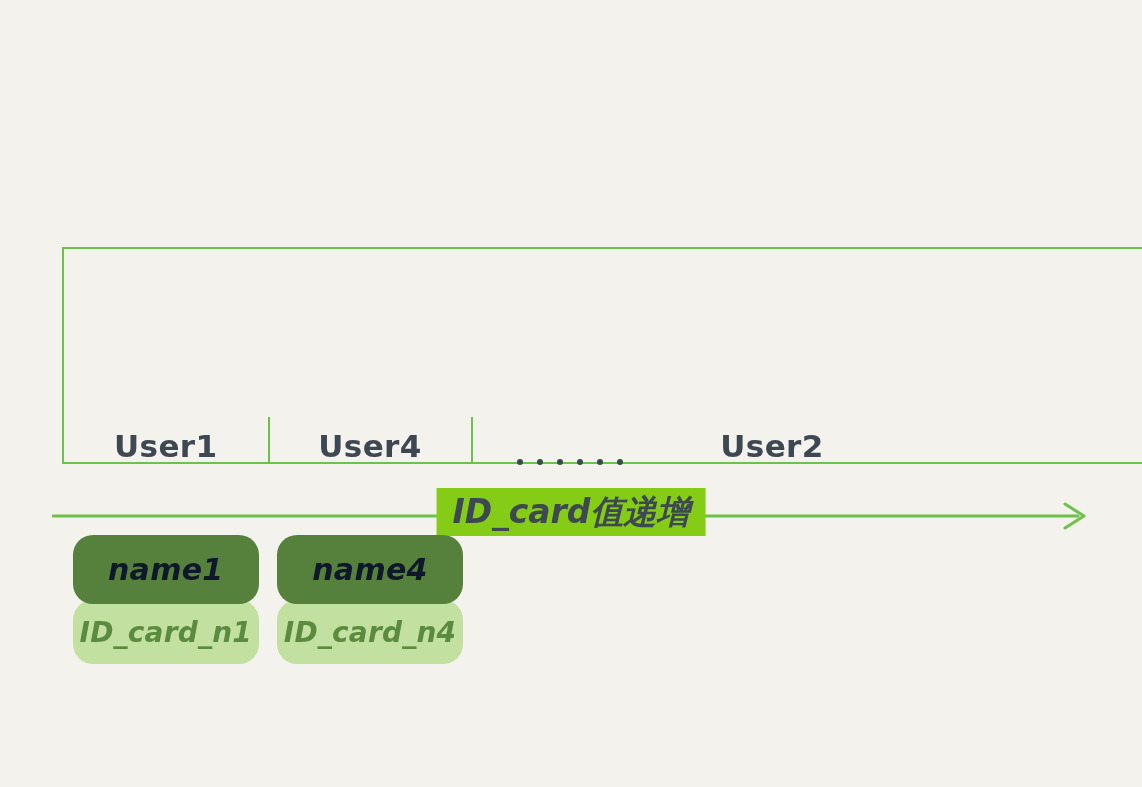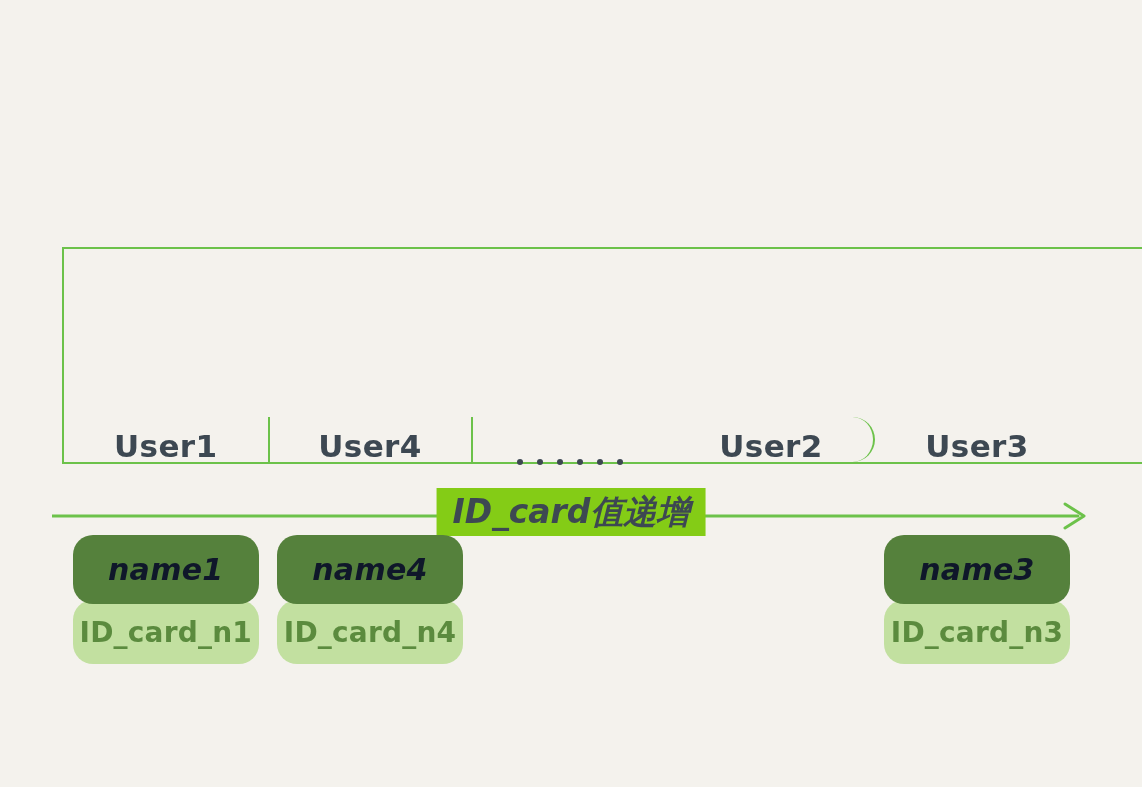--- a/index.html
+++ b/index.html
@@ -99,20 +99,21 @@
     width: 186px;
     height: 64px;
     border-radius: 20px;
     background: #C2E0A0;
     color: #5B8B3E;
     font-size: 28px;
     letter-spacing: 0.2px;
     margin-top: -4px;
     position: relative;
     z-index: 1;
+    font-style: italic;
   }
 
   .pill-name span { font-style: italic; }
 
   
   .ellipsis-wrap {
     position: absolute;
     top: 0;
     left: 0;
     right: 0;
@@ -206,31 +207,20 @@
         </div>
       </div>
     </div>
 
     <div class="table-cell cell-w-205">
       <div class="cell-title">User2</div>
       <div class="pill-stack">
       </div>
     </div>
 
-    <div class="table-cell cell-w-205b">
-      <div class="cell-title">User3</div>
-      <div class="pill-stack">
-        <div class="pill pill-name">
-          <span>name3</span>
-        </div>
-        <div class="pill pill-id">
-          <span>ID_card_n3</span>
-        </div>
-      </div>
-    </div>
 
   </div>
 
   <div id="axis-arrow">
     <svg width="1038" height="60" viewBox="0 0 1038 60">
       <line x1="0" y1="24" x2="1026" y2="24" stroke="#6CC24A" stroke-width="3" stroke-linecap="round"></line>
       <polyline points="1013,12 1032,24 1013,36" fill="none" stroke="#6CC24A" stroke-width="3" stroke-linecap="round" stroke-linejoin="round"></polyline>
     </svg>
     <div id="axis-label">ID_card值递增</div>
   </div>

